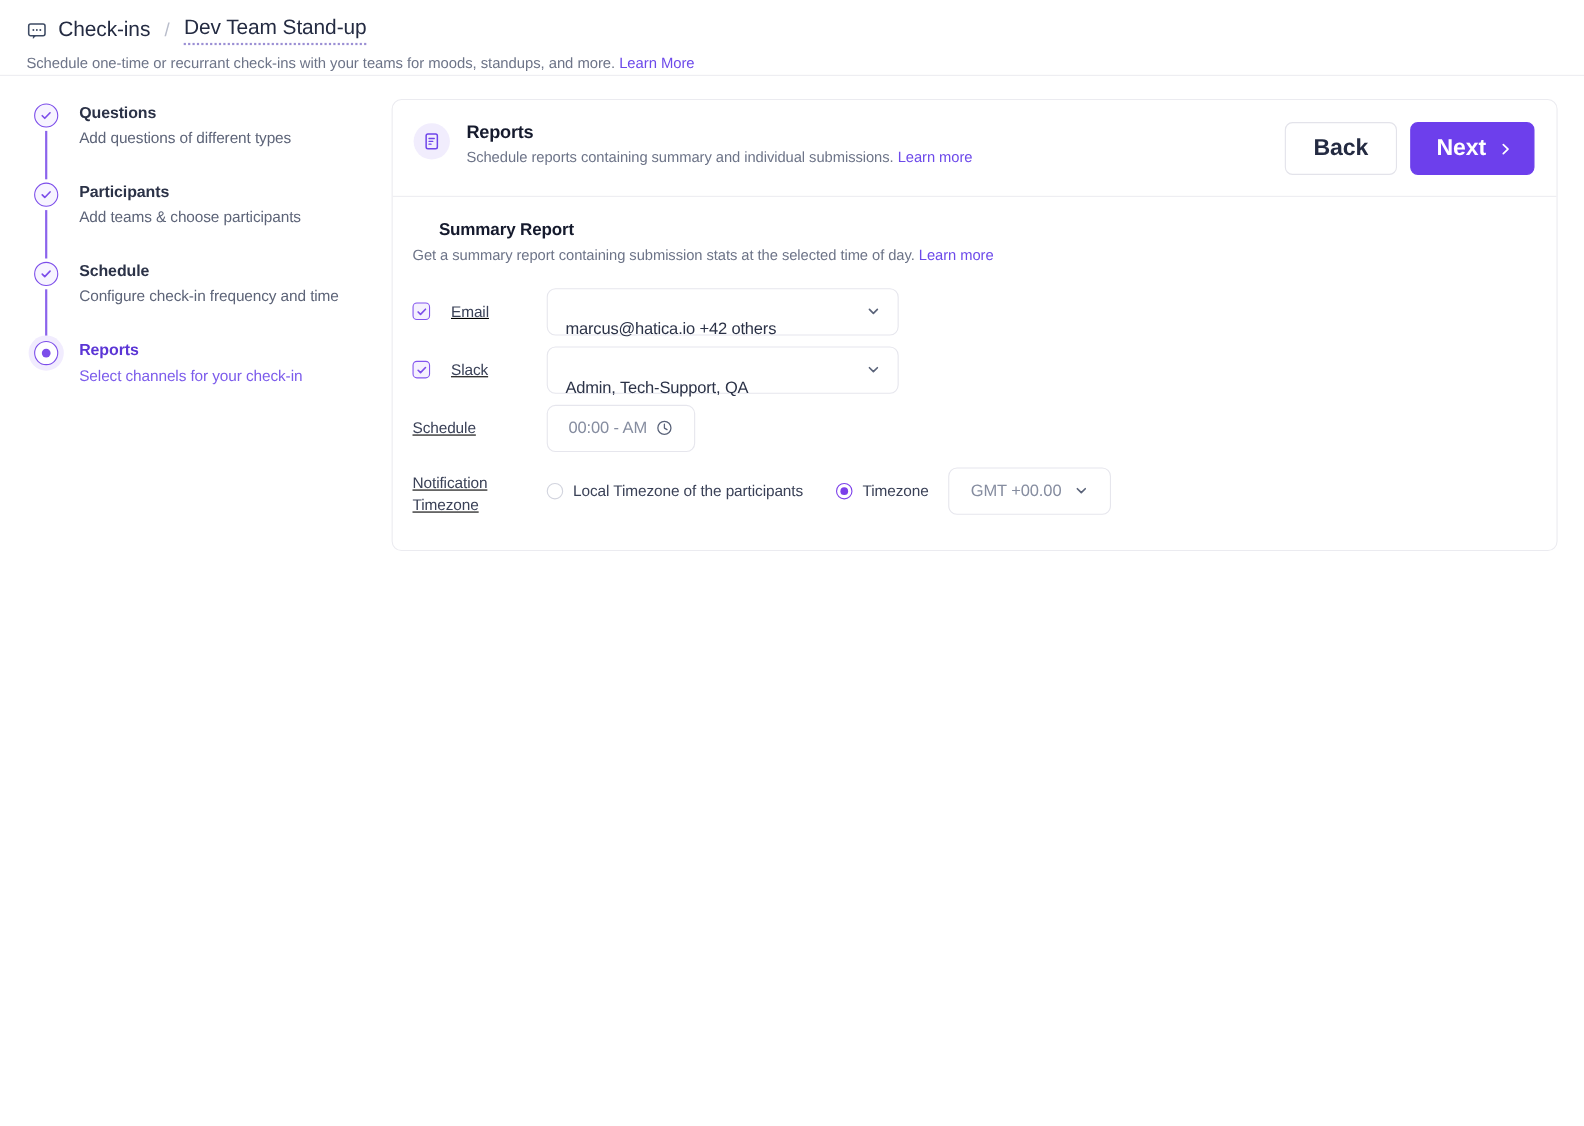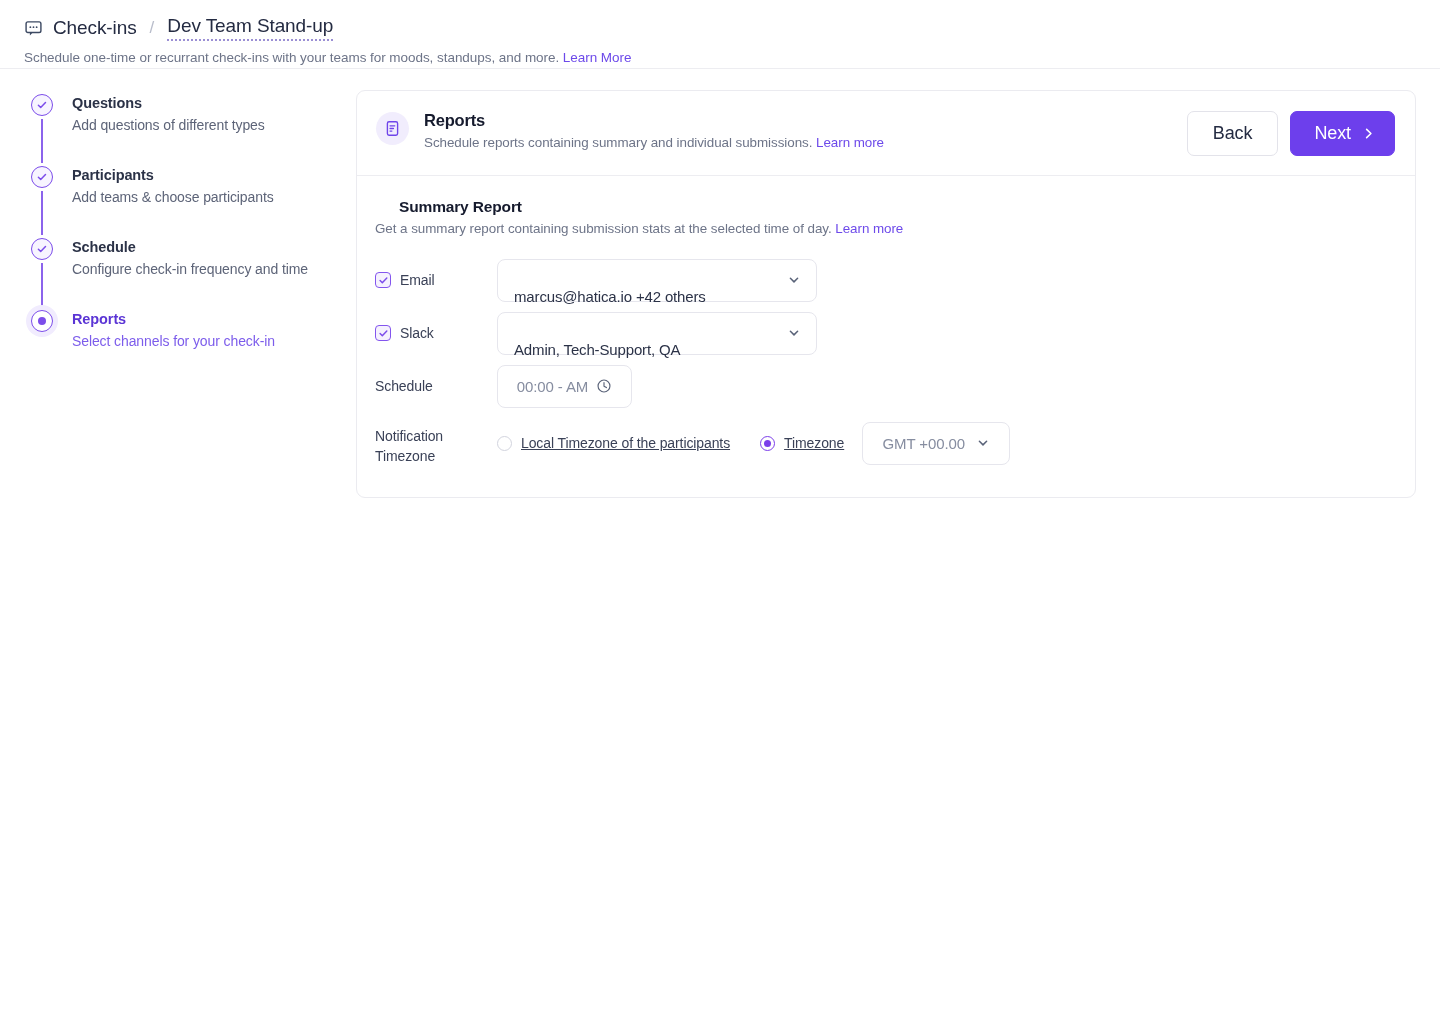--- a/index.html
+++ b/index.html
@@ -164,22 +164,22 @@
   }
   .card-sub {
     margin-top: 5px;
     font-size: 13.4px;
     color: #6d7488;
     letter-spacing: -0.05px;
   }
   .head-actions { display: flex; gap: 12px; align-items: center; padding-top: 1px; }
   .btn {
     font-family: "Liberation Sans", sans-serif;
-    font-size: 18px;
-    font-weight: normal;
+    font-size: 21px;
+    font-weight: bold;
     border-radius: 7px;
     cursor: pointer;
     letter-spacing: -0.1px;
   }
   .btn-back {
     background: #ffffff;
     border: 1px solid #e3e3ea;
     color: #242b42;
     padding: 11px 25px;
   }
@@ -213,21 +213,22 @@
   .form-row {
     display: flex;
     align-items: center;
     min-height: 44px;
   }
   .row-label-cell {
     width: 122px;
     flex: 0 0 122px;
     display: flex;
     align-items: center;
-    gap: 9px;
+    gap: 19px;
+    text-decoration: underline;
   }
   .row-label {
     font-size: 14px;
     color: #3a4157;
     letter-spacing: -0.1px;
   }
   .row-label.stacked { line-height: 20px; }
 
   .checkbox {
     width: 16px; height: 16px;
@@ -306,21 +307,20 @@
   .radio.checked::after {
     content: "";
     width: 7px; height: 7px;
     border-radius: 50%;
     background: #7c3fea;
   }
   .radio-label {
     font-size: 14px;
     color: #3a4157;
     letter-spacing: -0.1px;
-    text-decoration: underline;
   }
   .tz-select {
     width: 148px;
     height: 43px;
     border: 1px solid #e6e6ed;
     border-radius: 8px;
     background: #ffffff;
     display: flex;
     align-items: center;
     justify-content: center;

